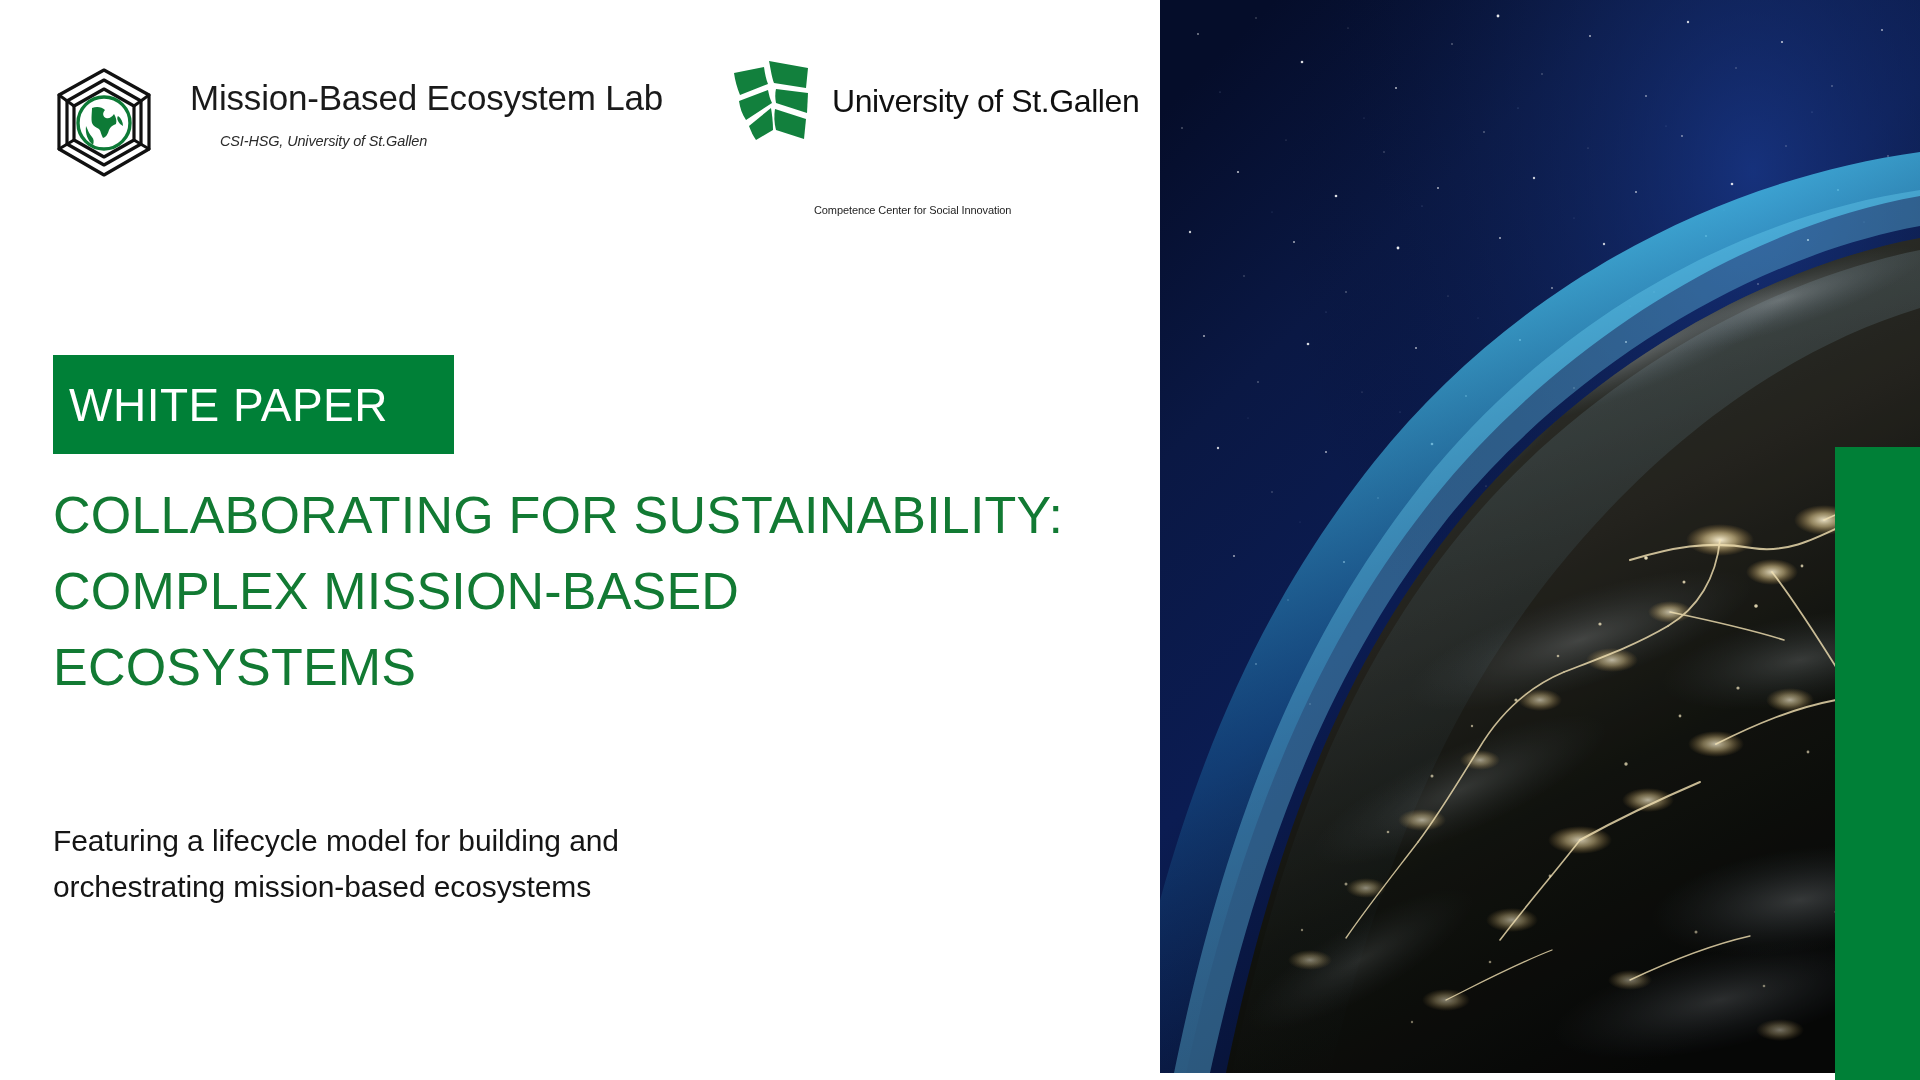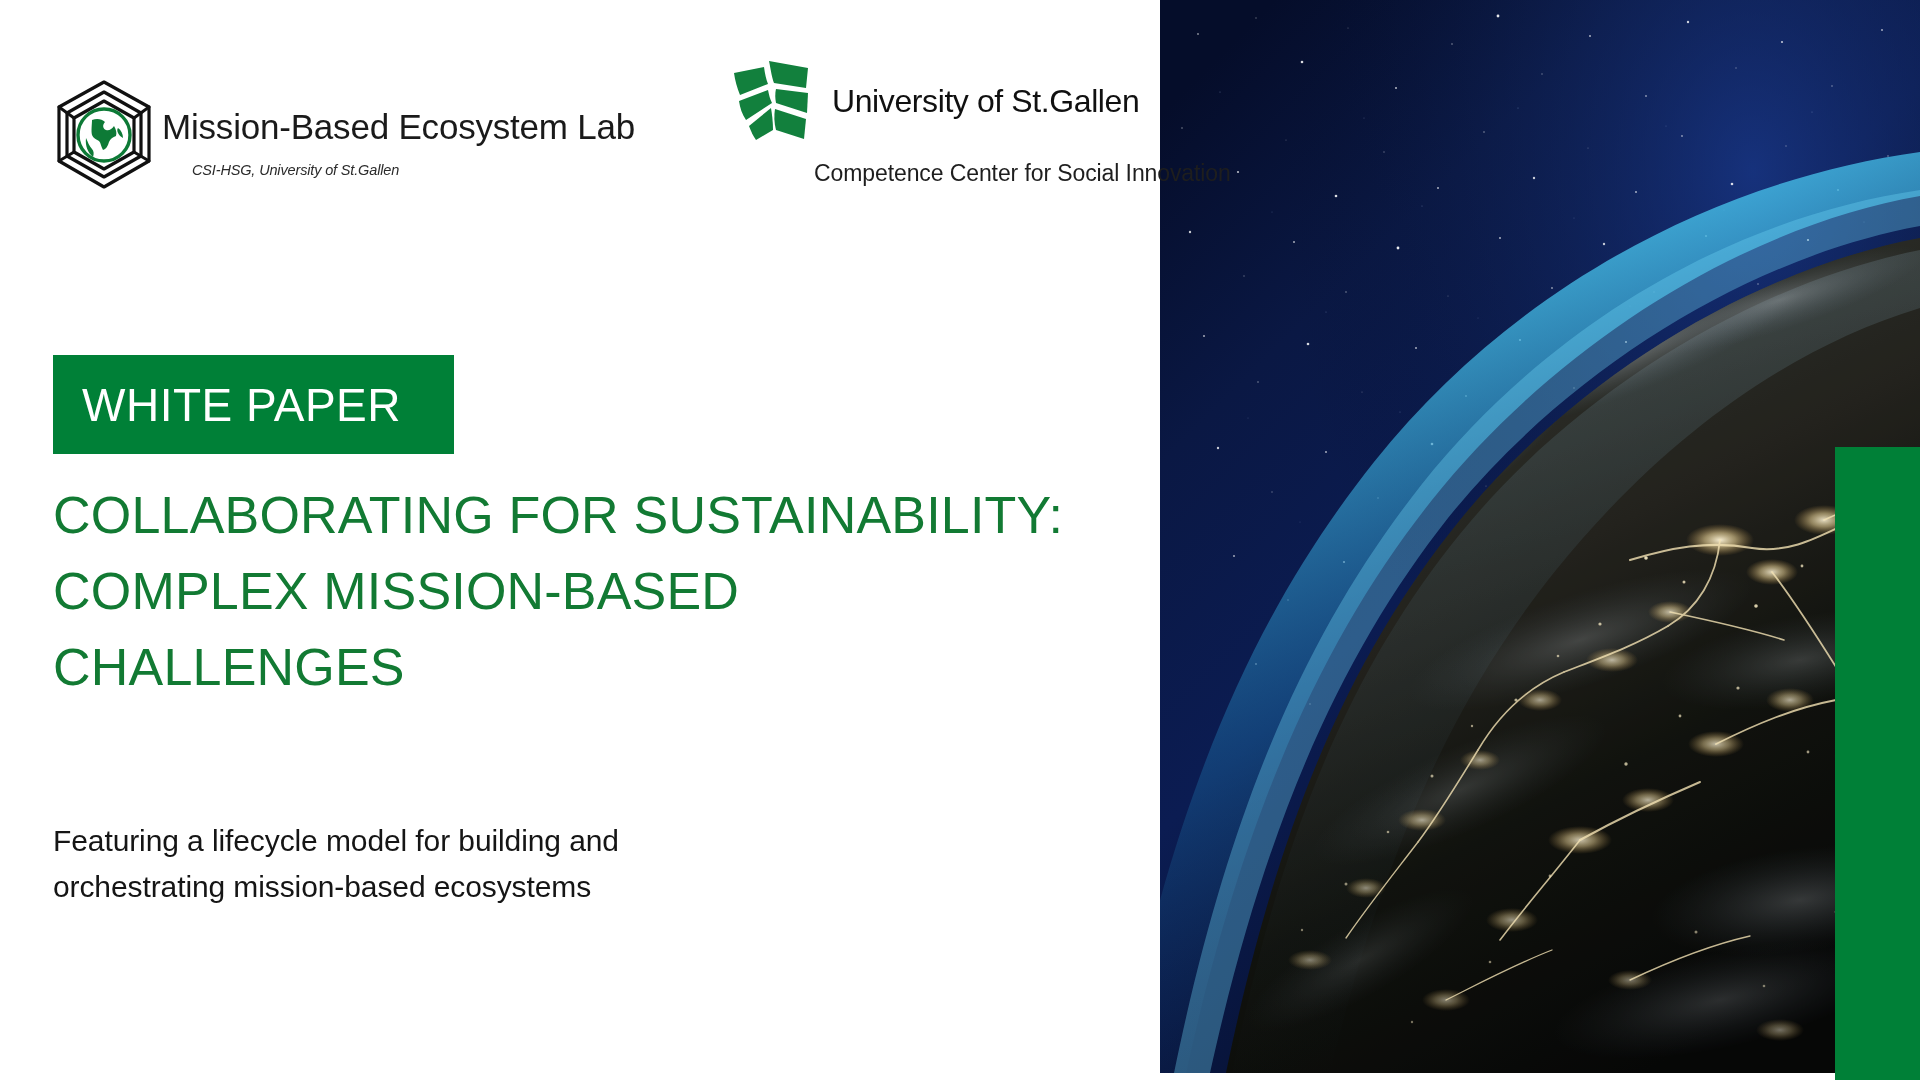--- a/index.html
+++ b/index.html
@@ -48,23 +48,24 @@
     left: 0; top: 0;
     width: 1160px;
     height: 1080px;
     background: #ffffff;
   }
 
   
   .mbel-logo {
     position: absolute;
     left: 48px;
-    top: 76px;
+    top: 64px;
     display: flex;
-    align-items: center;
+    align-items: flex-start;
+    gap: 28px;
   }
   .mbel-mark { width: 112px; height: 118px; flex: none; }
   .mbel-texts { margin-left: 2px; padding-top: 16px; }
   .mbel-title {
     font-size: 35px;
     font-weight: 400;
     color: #1a1a1a;
     letter-spacing: -0.2px;
     line-height: 1;
     white-space: nowrap;
@@ -89,40 +90,39 @@
   .hsg-mark { width: 86px; height: 86px; flex: none; }
   .hsg-title {
     margin-left: 18px;
     font-size: 32px;
     font-weight: 400;
     color: #101010;
     letter-spacing: -0.4px;
     white-space: nowrap;
   }
   .hsg-sub {
-    margin-top: 16px;
+    margin-top: 60px;
     margin-left: 86px;
-    font-size: 23px;
+    font-size: 11px;
     font-weight: 400;
     color: #1e1e1e;
     letter-spacing: -0.1px;
     white-space: nowrap;
   }
 
   
   .badge {
     position: absolute;
     left: 53px;
     top: 355px;
     width: 401px;
     height: 99px;
     background: #008037;
     display: flex;
     align-items: center;
-    padding-left: 13px;
   }
   .badge-label {
     color: #ffffff;
     font-size: 46px;
     font-weight: 400;
     letter-spacing: 0.5px;
     padding-left: 16px;
   }
 
   
@@ -450,21 +450,21 @@
       <div class="hsg-sub">Competence Center for Social Innovation</div>
     </div>
 
     <div class="badge">
       <span class="badge-label">WHITE PAPER</span>
     </div>
 
     <div class="doc-title">
       <div class="line">COLLABORATING FOR SUSTAINABILITY:</div>
       <div class="line">COMPLEX MISSION-BASED</div>
-      <div class="line">CHALLENGES</div>
+      <div class="line">ECOSYSTEMS</div>
     </div>
 
     <div class="doc-subtitle">
       <div class="sline">Featuring a lifecycle model for building and</div>
       <div class="sline">orchestrating mission-based ecosystems</div>
     </div>
 
   </div>
 </div>
 

